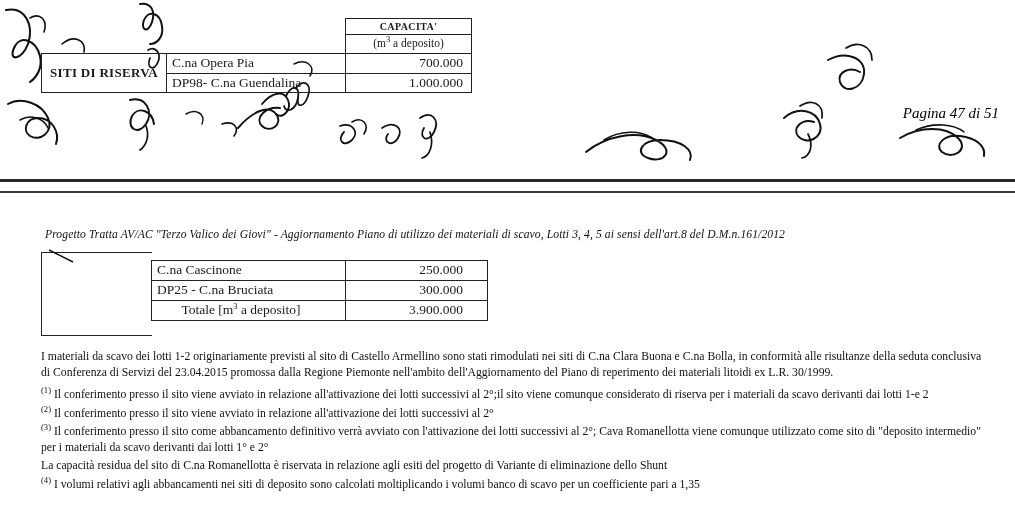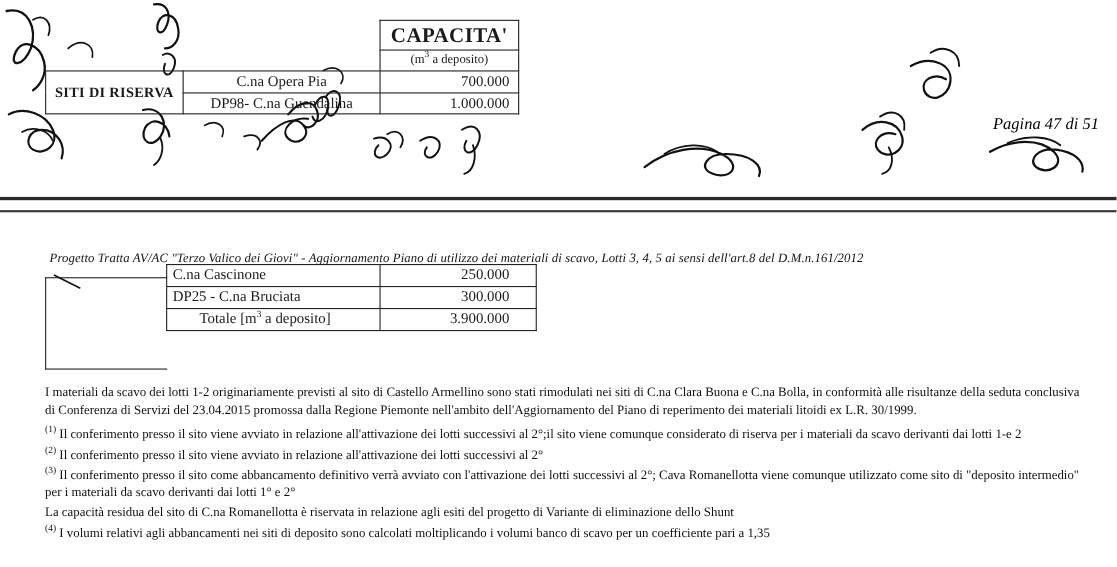--- a/index.html
+++ b/index.html
@@ -61,26 +61,25 @@
     top: 18px;
     border-collapse: collapse;
     font-size: 13.5px;
   }
   .tbl1 td, .tbl1 th {
     border: 1px solid #222;
     padding: 1px 5px;
     line-height: 1.22;
     font-weight: normal;
     background: transparent;
-    text-align: center;
   }
   .tbl1 .cap-head {
     text-align: center;
     font-weight: bold;
-    font-size: 19px;
+    font-size: 10px;
     letter-spacing: .4px;
     padding: 2px 8px 1px 8px;
   }
   .tbl1 .cap-sub {
     text-align: center;
     font-weight: normal;
     font-size: 11.5px;
     border-top: none;
     padding-bottom: 3px;
   }
@@ -134,21 +133,21 @@
     font-style: italic;
     letter-spacing: .1px;
     color: #111;
     white-space: nowrap;
   }
 
   
   .tbl2 {
     position: absolute;
     left: 151px;
-    top: 48px;
+    top: 68px;
     border-collapse: collapse;
     font-size: 13.5px;
   }
   .tbl2 td {
     border: 1px solid #222;
     padding: 1px 5px;
     line-height: 1.25;
   }
   .tbl2 .name { width: 168px; }
   .tbl2 .num {

